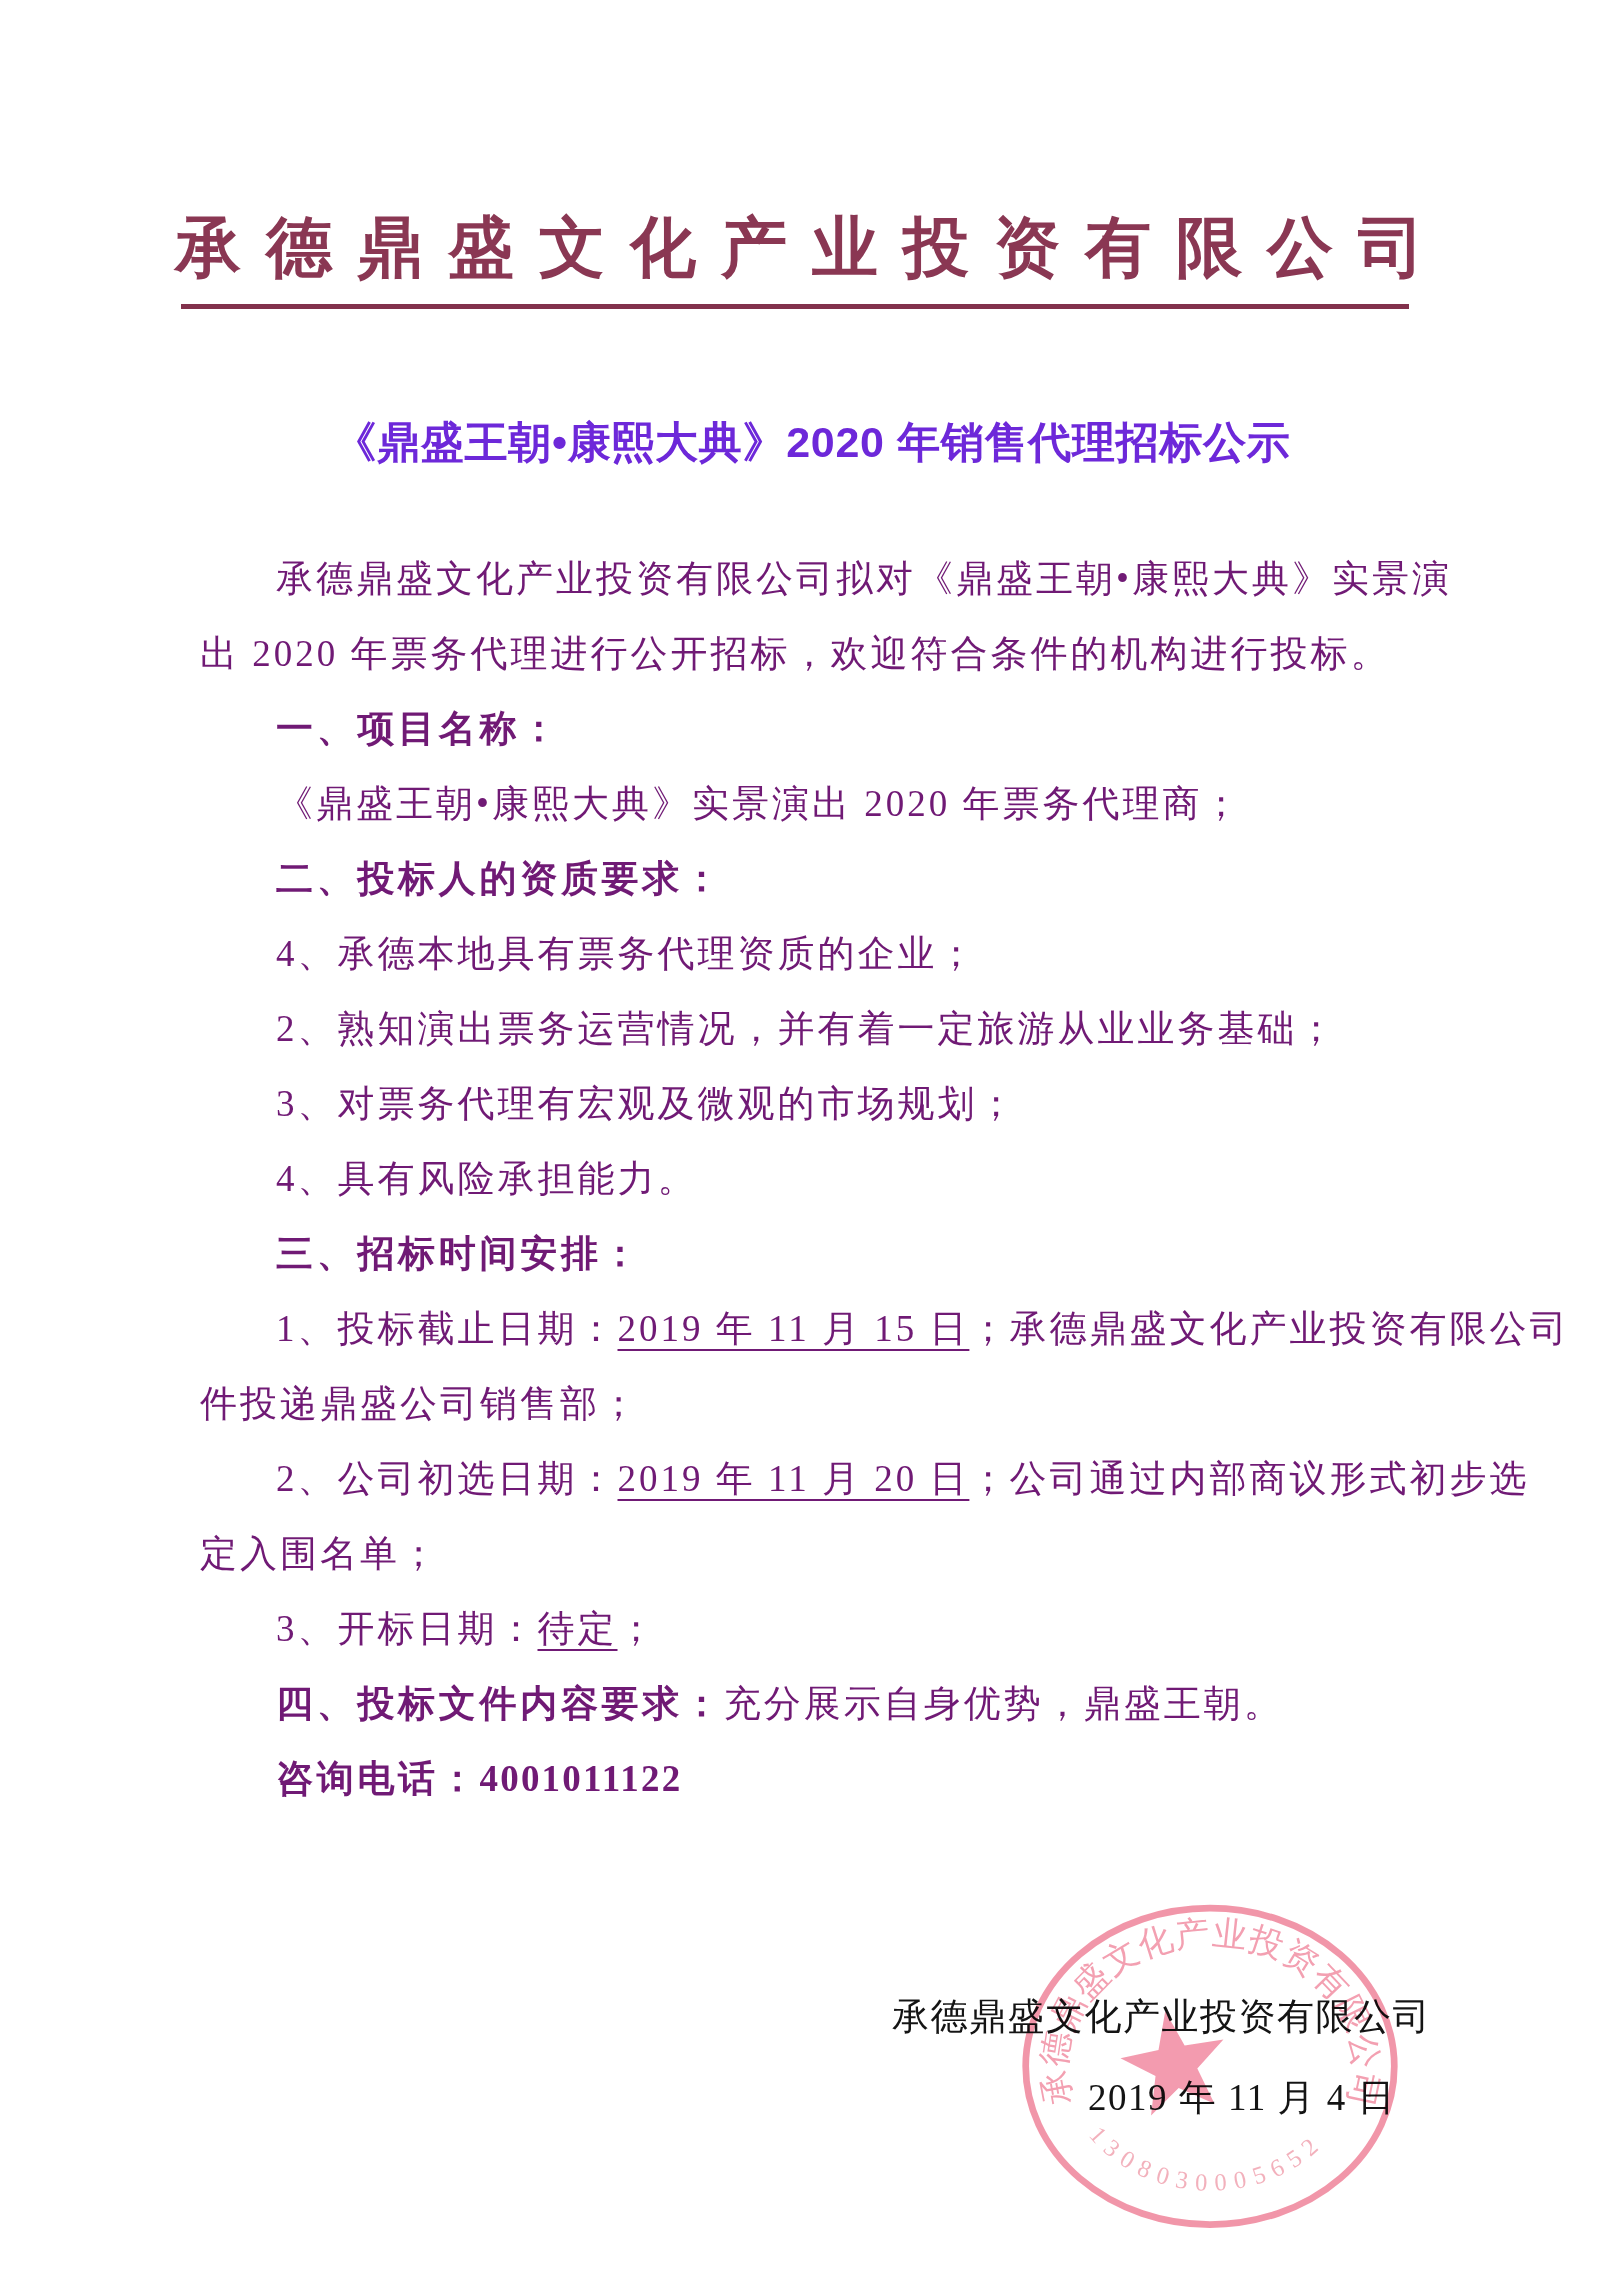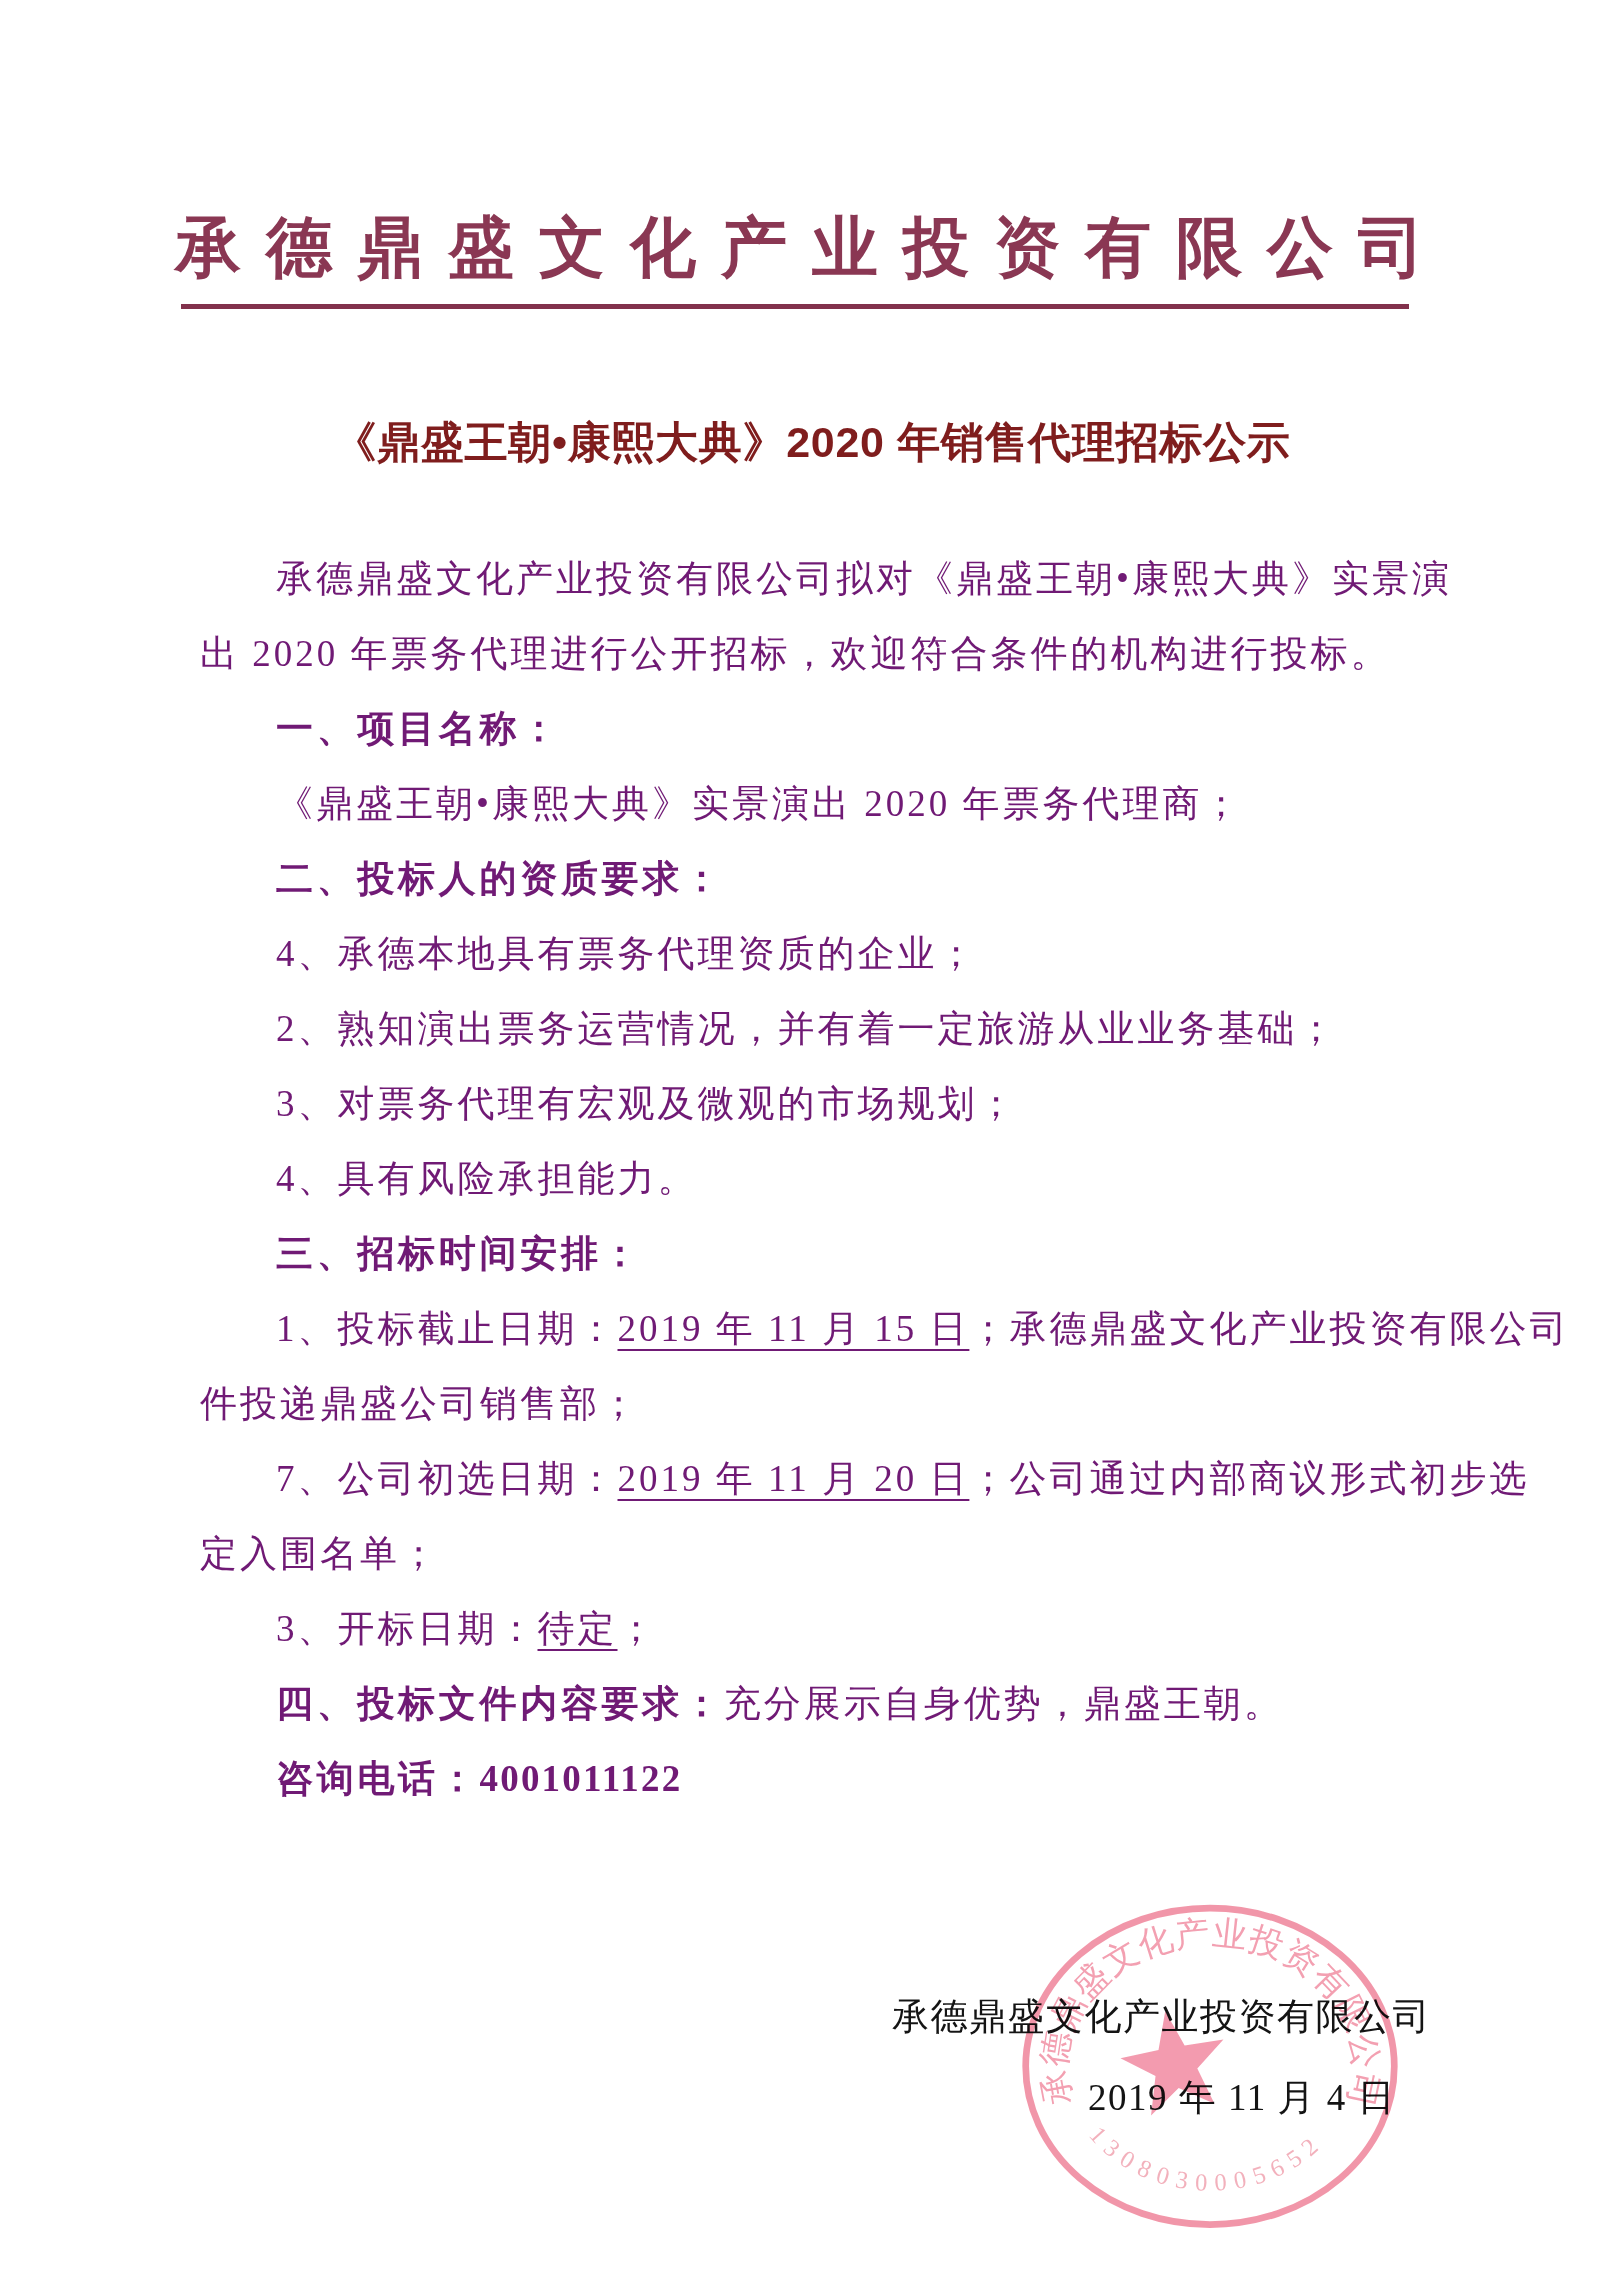--- a/index.html
+++ b/index.html
@@ -15,21 +15,21 @@
     white-space:nowrap;
   }
   .head-rule{
     position:absolute;top:304px;left:181px;width:1228px;height:4.5px;
     background:#82314c;
   }
   
   .doc-title{
     position:absolute;top:412px;left:0;width:1624px;text-align:center;
     font-family:"Liberation Sans",sans-serif;font-weight:bold;
-    font-size:43px;line-height:60px;color:#7f1d1d;letter-spacing:0.7px;
+    font-size:43px;line-height:60px;color:#6d28d9;letter-spacing:0.7px;
     white-space:nowrap;
   }
   
   .body-col{
     position:absolute;left:200px;top:541px;width:1239px;
     font-size:37px;color:#701a75;letter-spacing:3px;
   }
   .ln{height:75px;line-height:75px;white-space:nowrap;}
   .ind{padding-left:76px;}
   .hd{font-family:"Liberation Sans",sans-serif;font-weight:bold;letter-spacing:3.7px;}
@@ -70,21 +70,21 @@
     <div class="ln ind hd">一、项目名称：</div>
     <div class="ln ind">《鼎盛王朝•康熙大典》实景演出 2020 年票务代理商；</div>
     <div class="ln ind hd">二、投标人的资质要求：</div>
     <div class="ln ind">4、承德本地具有票务代理资质的企业；</div>
     <div class="ln ind">2、熟知演出票务运营情况，并有着一定旅游从业业务基础；</div>
     <div class="ln ind">3、对票务代理有宏观及微观的市场规划；</div>
     <div class="ln ind">4、具有风险承担能力。</div>
     <div class="ln ind hd">三、招标时间安排：</div>
     <div class="ln ind"><span>1、投标截止日期：</span><span class="u">2019 年 11 月 15 日</span><span>；承德鼎盛文化产业投资有限公司</span></div>
     <div class="ln">件投递鼎盛公司销售部；</div>
-    <div class="ln ind"><span>7、公司初选日期：</span><span class="u">2019 年 11 月 20 日</span><span>；公司通过内部商议形式初步选</span></div>
+    <div class="ln ind"><span>2、公司初选日期：</span><span class="u">2019 年 11 月 20 日</span><span>；公司通过内部商议形式初步选</span></div>
     <div class="ln">定入围名单；</div>
     <div class="ln ind"><span>3、开标日期：</span><span class="u">待定</span><span>；</span></div>
     <div class="ln ind"><span class="hd">四、投标文件内容要求：</span><span>充分展示自身优势，鼎盛王朝。</span></div>
     <div class="ln ind"><span class="hd">咨询电话：</span><span class="num-bold">4001011122</span></div>
   </div>
 
   <div class="sig-company">承德鼎盛文化产业投资有限公司</div>
   <div class="sig-date">2019 年 11 月 4 日</div>
 
   <svg class="seal" viewBox="0 0 520 455" xmlns="http://www.w3.org/2000/svg">

